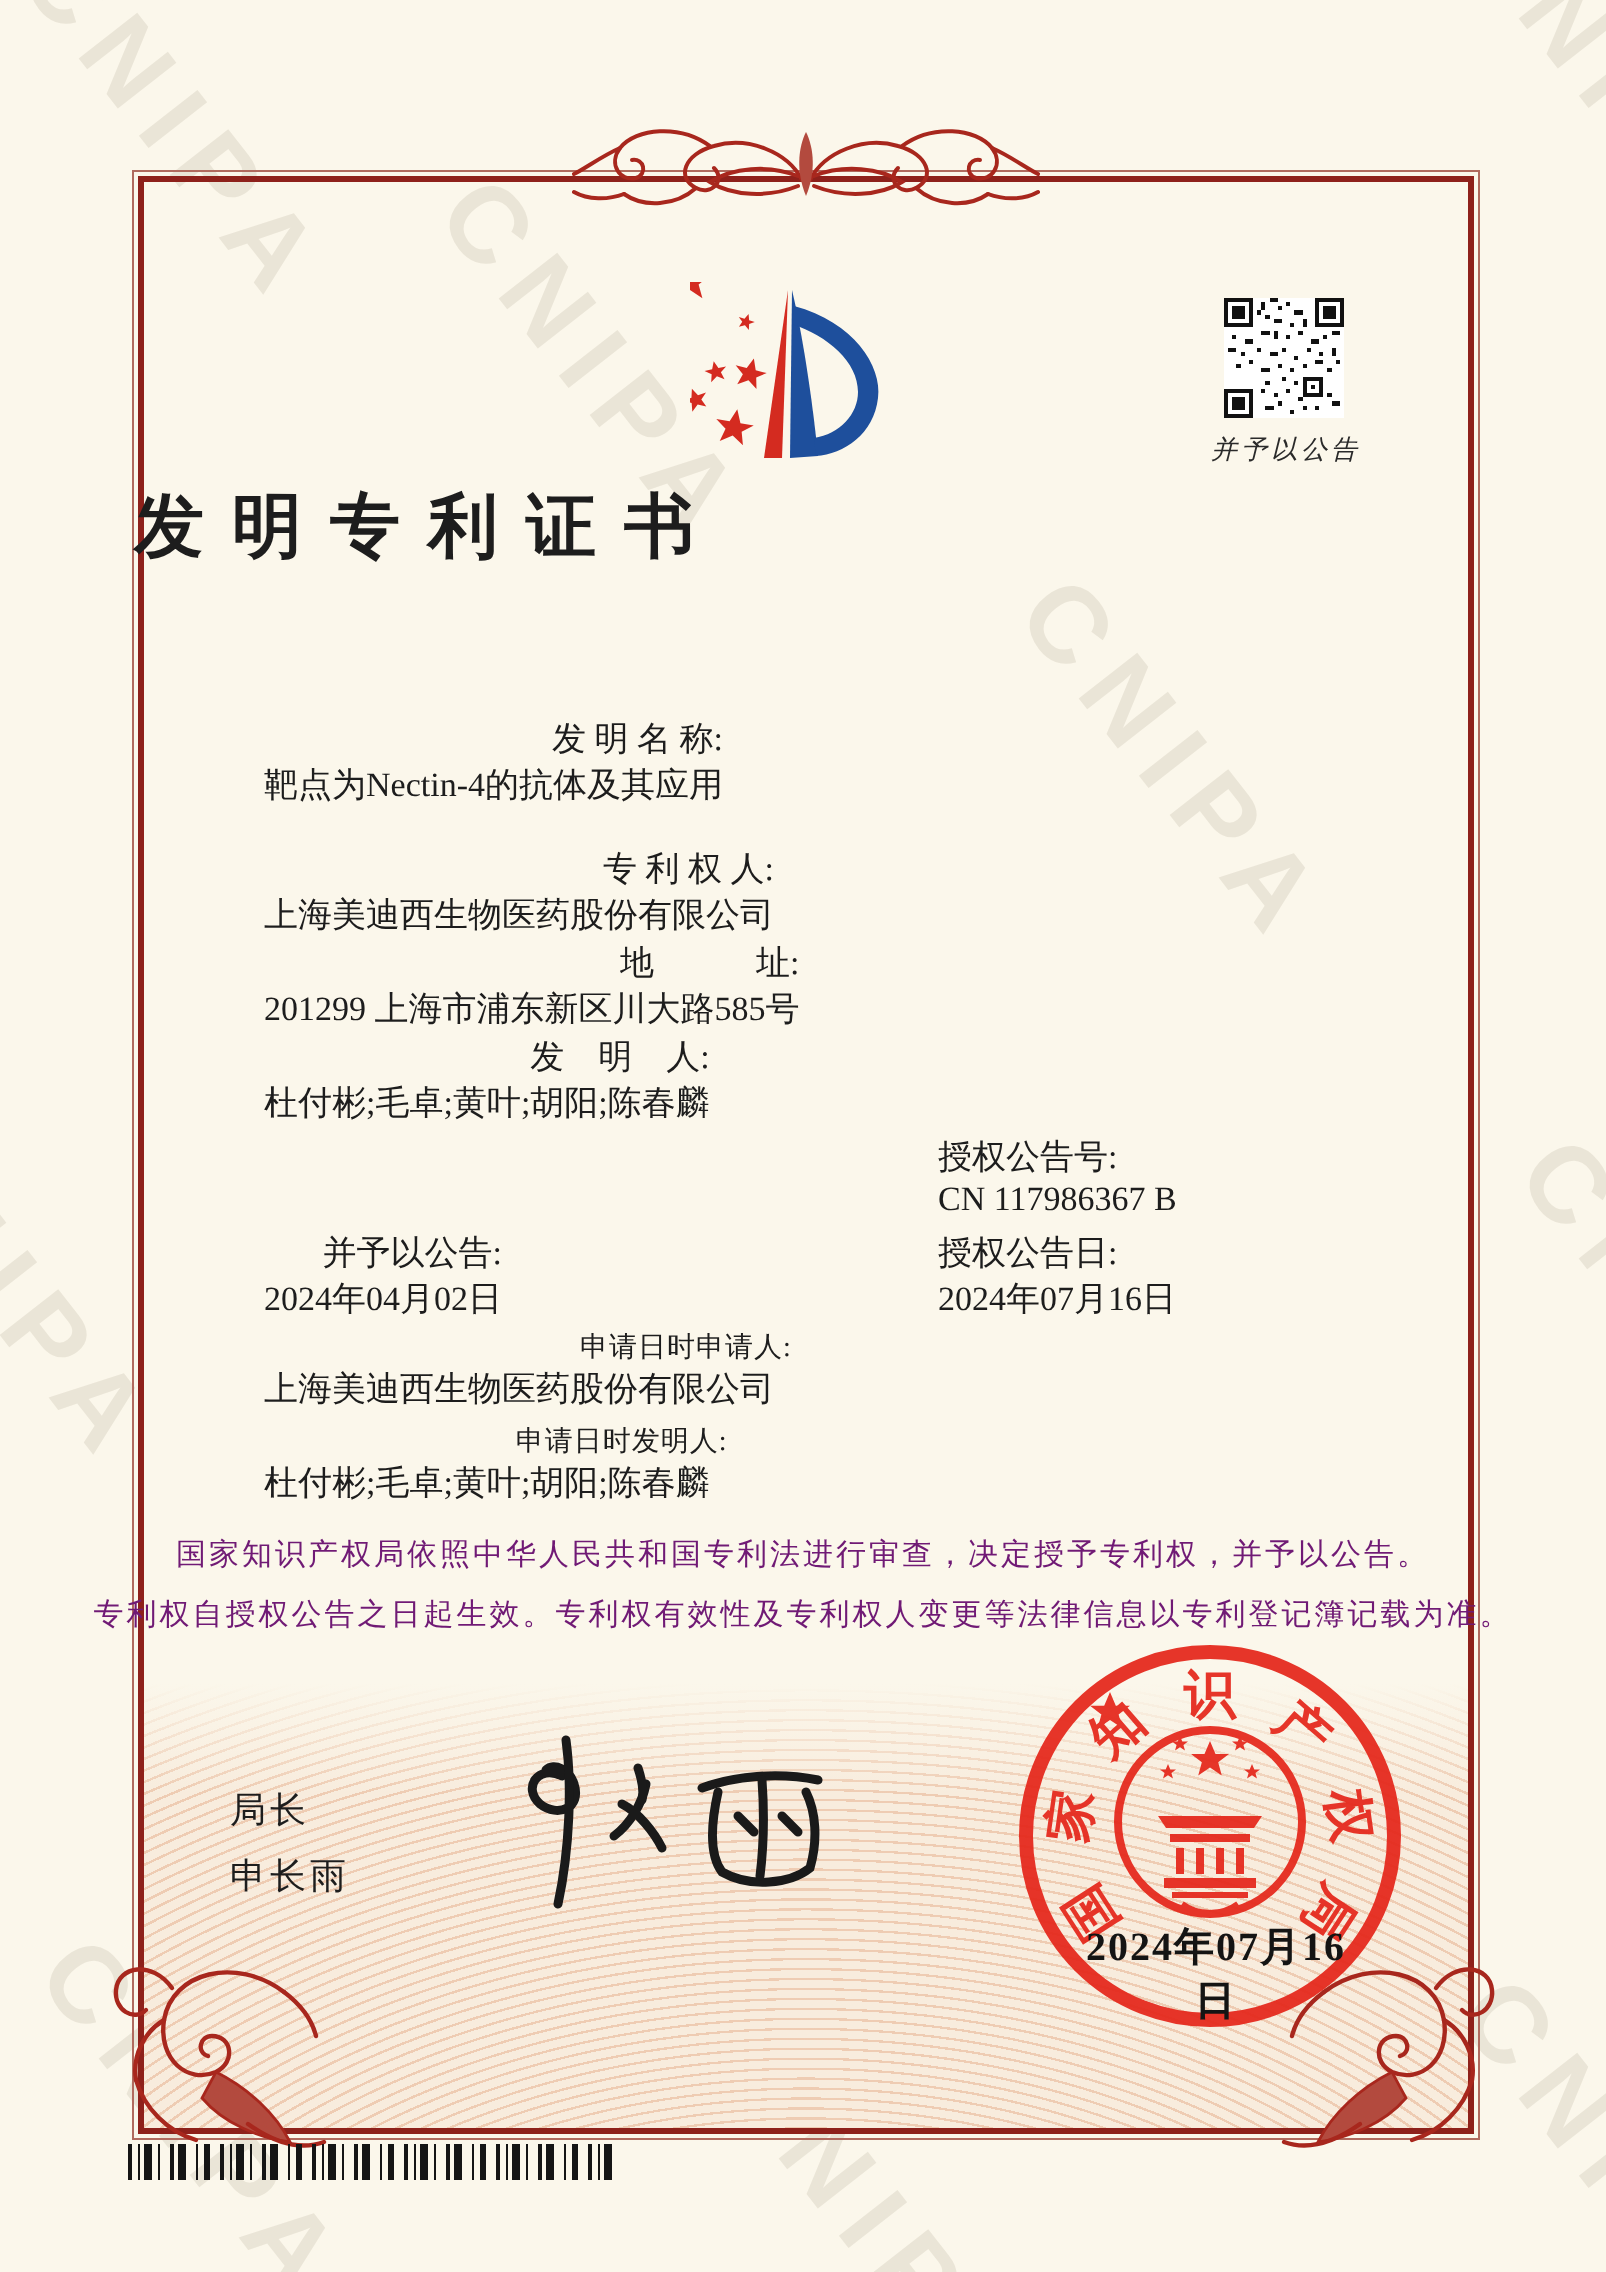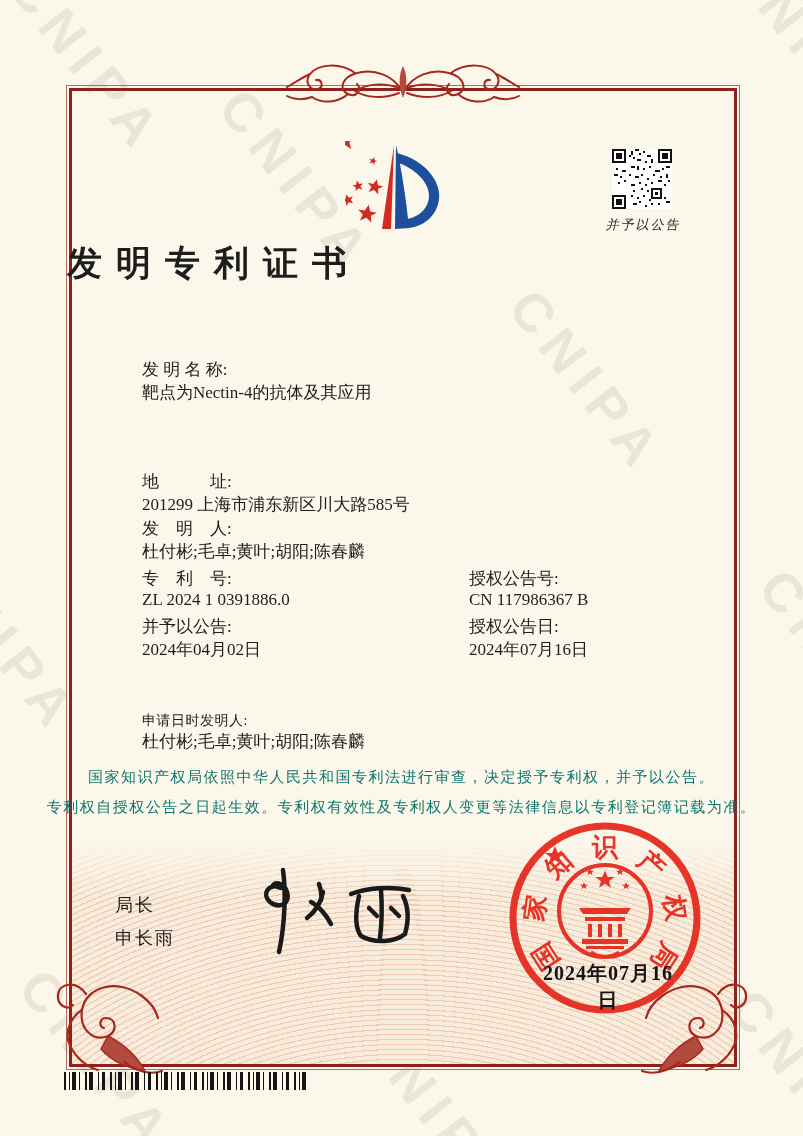--- a/index.html
+++ b/index.html
@@ -47,30 +47,30 @@
   .qr-label{
     position:absolute;left:588px;top:216px;width:110px;text-align:center;
     font-size:13px;letter-spacing:2px;font-style:italic;z-index:4;color:#2a2a2a;
   }
   .logo{position:absolute;left:345px;top:141px;z-index:4;}
   .title{
     position:absolute;left:16px;top:240px;width:100%;
     font-size:35px;font-weight:bold;letter-spacing:14px;text-indent:14px;z-index:4;margin-left:37px;
   }
   
-  .row{position:absolute;left:125px;font-size:17px;z-index:4;white-space:pre;}
+  .row{position:absolute;left:115px;font-size:17px;z-index:4;white-space:pre;text-align:right;}
   .row .lbl{display:inline-block;width:97px;white-space:pre;}
   .row .lbl-long{display:inline-block;width:97px;font-size:14px;letter-spacing:.5px;white-space:pre;}
   .row .val{white-space:pre;}
   .rcol{position:absolute;left:452px;font-size:17px;z-index:4;white-space:pre;}
   .rcol .lbl{display:inline-block;margin-right:14px;}
   
   .stmt{
     position:absolute;left:0;width:100%;text-align:center;
-    font-size:15px;letter-spacing:1.5px;z-index:4;color:#0f766e;
+    font-size:15px;letter-spacing:1.5px;z-index:4;color:#701a75;
   }
   
   .signer{position:absolute;left:115px;font-size:18px;font-weight:normal;z-index:4;letter-spacing:2px;}
   .signature{position:absolute;left:243px;top:866px;z-index:5;}
   
   .seal{position:absolute;left:505px;top:818px;width:200px;height:200px;z-index:5;opacity:.93;}
   .seal-ring{position:absolute;left:0;top:0;width:200px;height:200px;}
   .seal-char{
     position:absolute;width:30px;height:30px;text-align:center;line-height:30px;
     font-size:26px;font-weight:bold;color:#E5271B;
@@ -236,43 +236,47 @@
       <use href="#st" transform="translate(22,73) scale(0.95) rotate(10)"></use>
     </g>
   </svg>
 
   <div class="title">发明专利证书</div>
 
   <div class="row" style="top:338px;">
     <span class="lbl">发 明 名 称:</span>
     <span class="val">靶点为Nectin-4的抗体及其应用</span>
   </div>
+  <div class="row" style="top:403px;">
+    <span class="lbl">专 利 权 人:</span>
+    <span class="val">上海美迪西生物医药股份有限公司</span>
+  </div>
   <div class="row" style="top:450px;">
     <span class="lbl">地　　　址:</span>
     <span class="val">201299 上海市浦东新区川大路585号</span>
   </div>
   <div class="row" style="top:497px;">
     <span class="lbl">发　明　人:</span>
     <span class="val">杜付彬;毛卓;黄叶;胡阳;陈春麟</span>
   </div>
-  <div class="row" style="top:547px;">
-    <span class="lbl">专　利　号:</span>
-    <span class="val">ZL 2024 1 0391886.0</span>
-  </div>
   <div class="rcol" style="top:547px;">
     <span class="lbl">授权公告号:</span>
     <span class="val">CN 117986367 B</span>
   </div>
   <div class="row" style="top:595px;">
     <span class="lbl">并予以公告:</span>
     <span class="val">2024年04月02日</span>
   </div>
   <div class="rcol" style="top:595px;">
     <span class="lbl">授权公告日:</span>
     <span class="val">2024年07月16日</span>
+  </div>
+  <div class="row" style="top:643px;">
+    <span class="lbl-long">申请日时申请人:</span>
+    <span class="val">上海美迪西生物医药股份有限公司</span>
   </div>
   <div class="row" style="top:690px;">
     <span class="lbl-long">申请日时发明人:</span>
     <span class="val">杜付彬;毛卓;黄叶;胡阳;陈春麟</span>
   </div>
 
   <div class="stmt" style="top:768px;">国家知识产权局依照中华人民共和国专利法进行审查，决定授予专利权，并予以公告。</div>
   <div class="stmt" style="top:798px;">专利权自授权公告之日起生效。专利权有效性及专利权人变更等法律信息以专利登记簿记载为准。</div>
 
   <div class="signer" style="top:893px;">局长</div>

